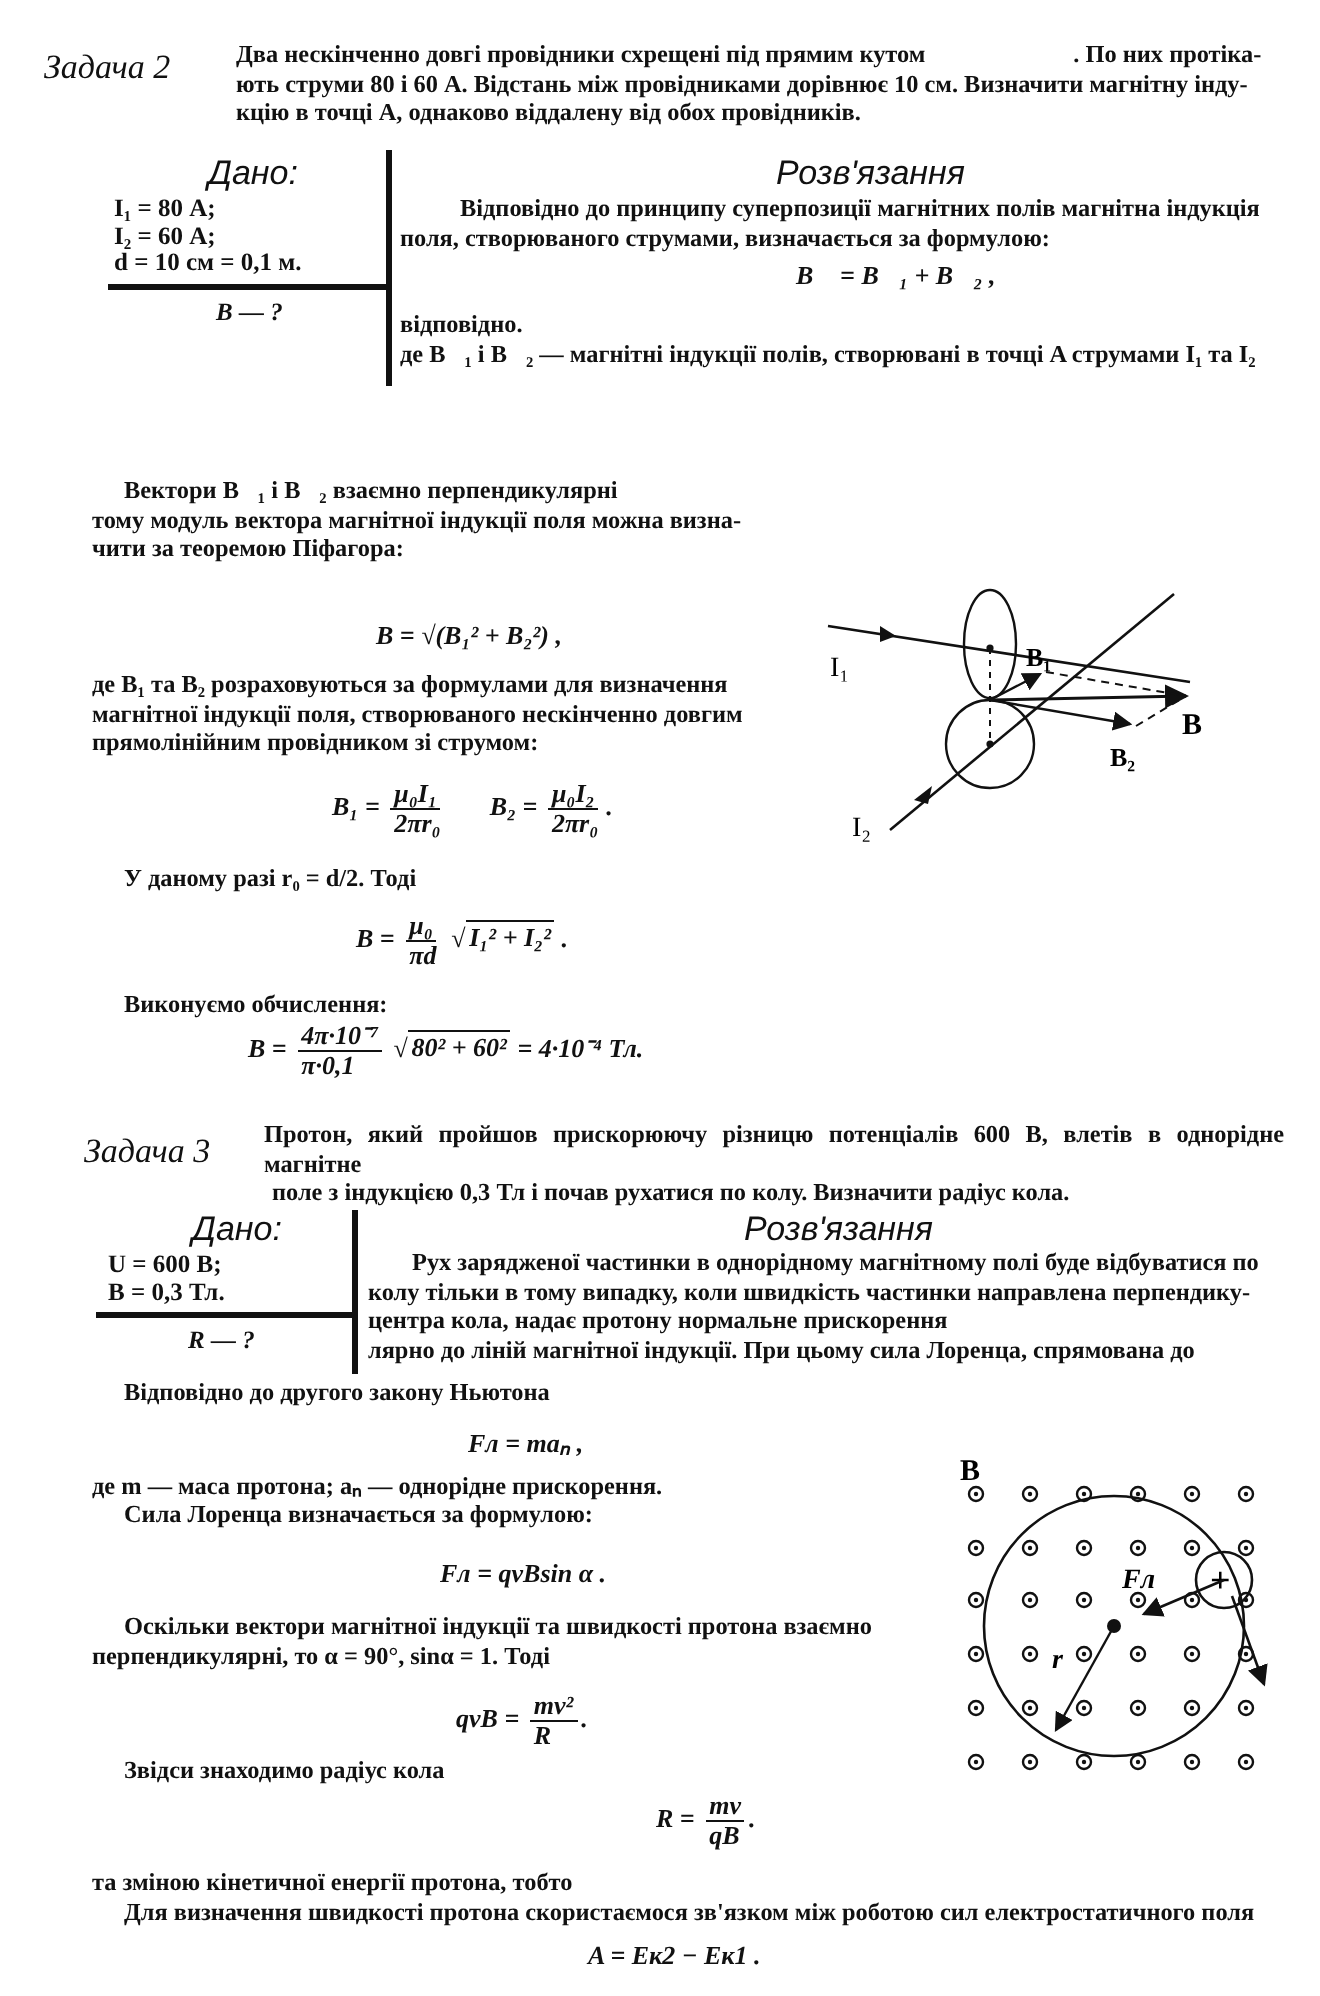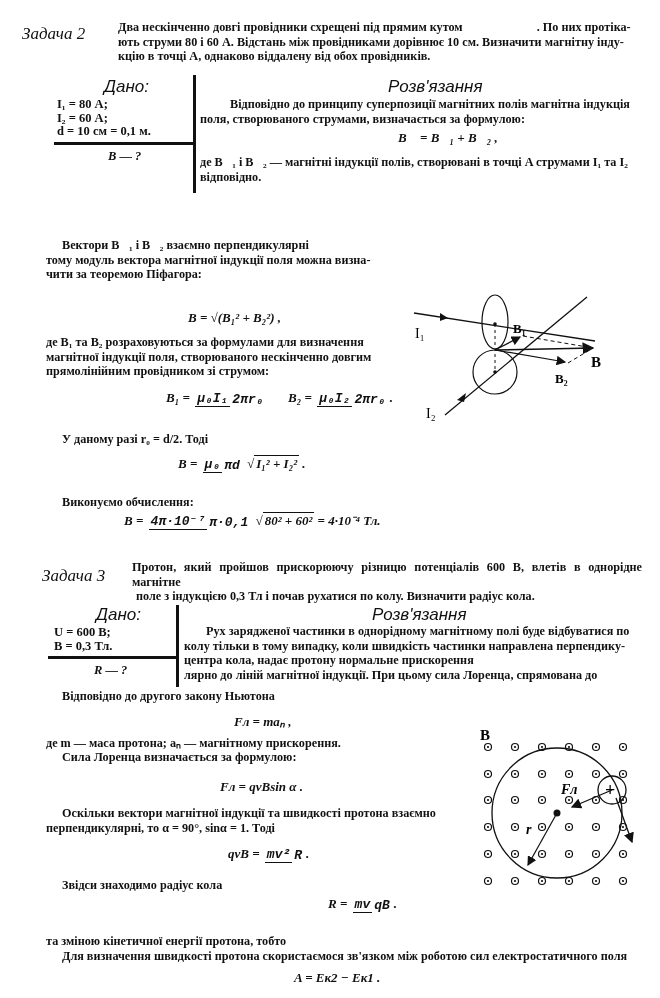--- a/index.html
+++ b/index.html
@@ -3,21 +3,21 @@
 <meta charset="utf-8">
 <style>
   html, body { margin:0; padding:0; background:#ffffff; }
   body { width:660px; height:998px; position:relative; overflow:hidden;
          font-family:"Liberation Serif", serif; color:#111; }
   .abs { position:absolute; }
   .task-label { font-family:"Liberation Serif", serif; font-style:italic; font-size:17px; }
   .task-text { font-size:12.2px; font-weight:bold; line-height:14.5px; text-align:justify; }
   .body-text { font-size:12.2px; font-weight:bold; line-height:14.5px; text-align:justify; }
   .formula { font-size:13px; font-style:italic; font-weight:bold; white-space:nowrap; }
-  .frac { display:inline-flex; flex-direction:row; align-items:flex-end; vertical-align:middle; margin:0 2px;font-family:Liberation Mono, monospace; }
+  .frac { display:inline-flex; flex-direction:column; align-items:flex-start; vertical-align:middle; margin:0 2px; }
   .frac .num { border-bottom:1.2px solid #111; padding:0 2px; line-height:14px; }
   .frac .den { padding:0 2px; line-height:14px; }
   .sqrt { border-top:1.2px solid #111; padding:0 2px; }
   .vline { background:#111; }
   .hline { background:#111; }
   .given { font-size:12.5px; line-height:13.5px; font-weight:bold; }
   .heading-i { font-family:"Liberation Sans", sans-serif; font-style:italic; font-size:17px; }
   svg text { font-family:"Liberation Serif", serif; }
 </style>
 </head>
@@ -40,22 +40,22 @@
 <div class="abs vline" style="left:193px;top:75px;width:3px;height:118px;"></div>
 <div class="abs given" style="left:108px;top:150px;font-style:italic;">B — ?</div>
 
 <div class="abs heading-i" style="left:388px;top:77px;">Розв'язання</div>
 <div class="abs body-text" style="left:200px;top:97px;width:440px;">
   <div style="text-indent:30px;">Відповідно до принципу суперпозиції магнітних полів магнітна індукція</div>
   <div>поля, створюваного струмами, визначається за формулою:</div>
 </div>
 <div class="abs formula" style="left:398px;top:130px;">B⃗ = B⃗₁ + B⃗₂ ,</div>
 <div class="abs body-text" style="left:200px;top:155px;width:440px;">
+  <div>відповідно.</div>
   <div>де B⃗₁ і B⃗₂ — магнітні індукції полів, створювані в точці A струмами I₁ та I₂</div>
-  <div>відповідно.</div>
 </div>
 
 <div class="abs body-text" style="left:46px;top:238px;width:344px;">
   <div style="text-indent:16px;">Вектори B⃗₁ і B⃗₂ взаємно перпендикулярні</div>
   <div>тому модуль вектора магнітної індукції поля можна визна-</div>
   <div>чити за теоремою Піфагора:</div>
 </div>
 <div class="abs formula" style="left:188px;top:310px;">B = √(B₁² + B₂²) ,</div>
 
 <div class="abs body-text" style="left:46px;top:335px;width:344px;">
@@ -146,21 +146,21 @@
 <div class="abs heading-i" style="left:372px;top:605px;">Розв'язання</div>
 <div class="abs body-text" style="left:184px;top:624px;width:456px;">
   <div style="text-indent:22px;">Рух зарядженої частинки в однорідному магнітному полі буде відбуватися по</div>
   <div>колу тільки в тому випадку, коли швидкість частинки направлена перпендику-</div>
   <div>центра кола, надає протону нормальне прискорення</div>
   <div>лярно до ліній магнітної індукції. При цьому сила Лоренца, спрямована до</div>
 </div>
 
 <div class="abs body-text" style="left:62px;top:689px;">Відповідно до другого закону Ньютона</div>
 <div class="abs formula" style="left:234px;top:712px;">Fл = maₙ ,</div>
-<div class="abs body-text" style="left:46px;top:736px;">де m — маса протона; aₙ — магнітному прискорення.</div>
+<div class="abs body-text" style="left:46px;top:736px;">де m — маса протона; aₙ — однорідне прискорення.</div>
 <div class="abs body-text" style="left:62px;top:750px;">Сила Лоренца визначається за формулою:</div>
 <div class="abs formula" style="left:220px;top:779px;">Fл = qvBsin α .</div>
 
 <div class="abs body-text" style="left:46px;top:806px;width:414px;">
   <div style="text-indent:16px;">Оскільки вектори магнітної індукції та швидкості протона взаємно</div>
   <div>перпендикулярні, то α = 90°, sinα = 1. Тоді</div>
 </div>
 <div class="abs formula" style="left:228px;top:846px;">
   <span>qvB =</span>
   <span class="frac">

